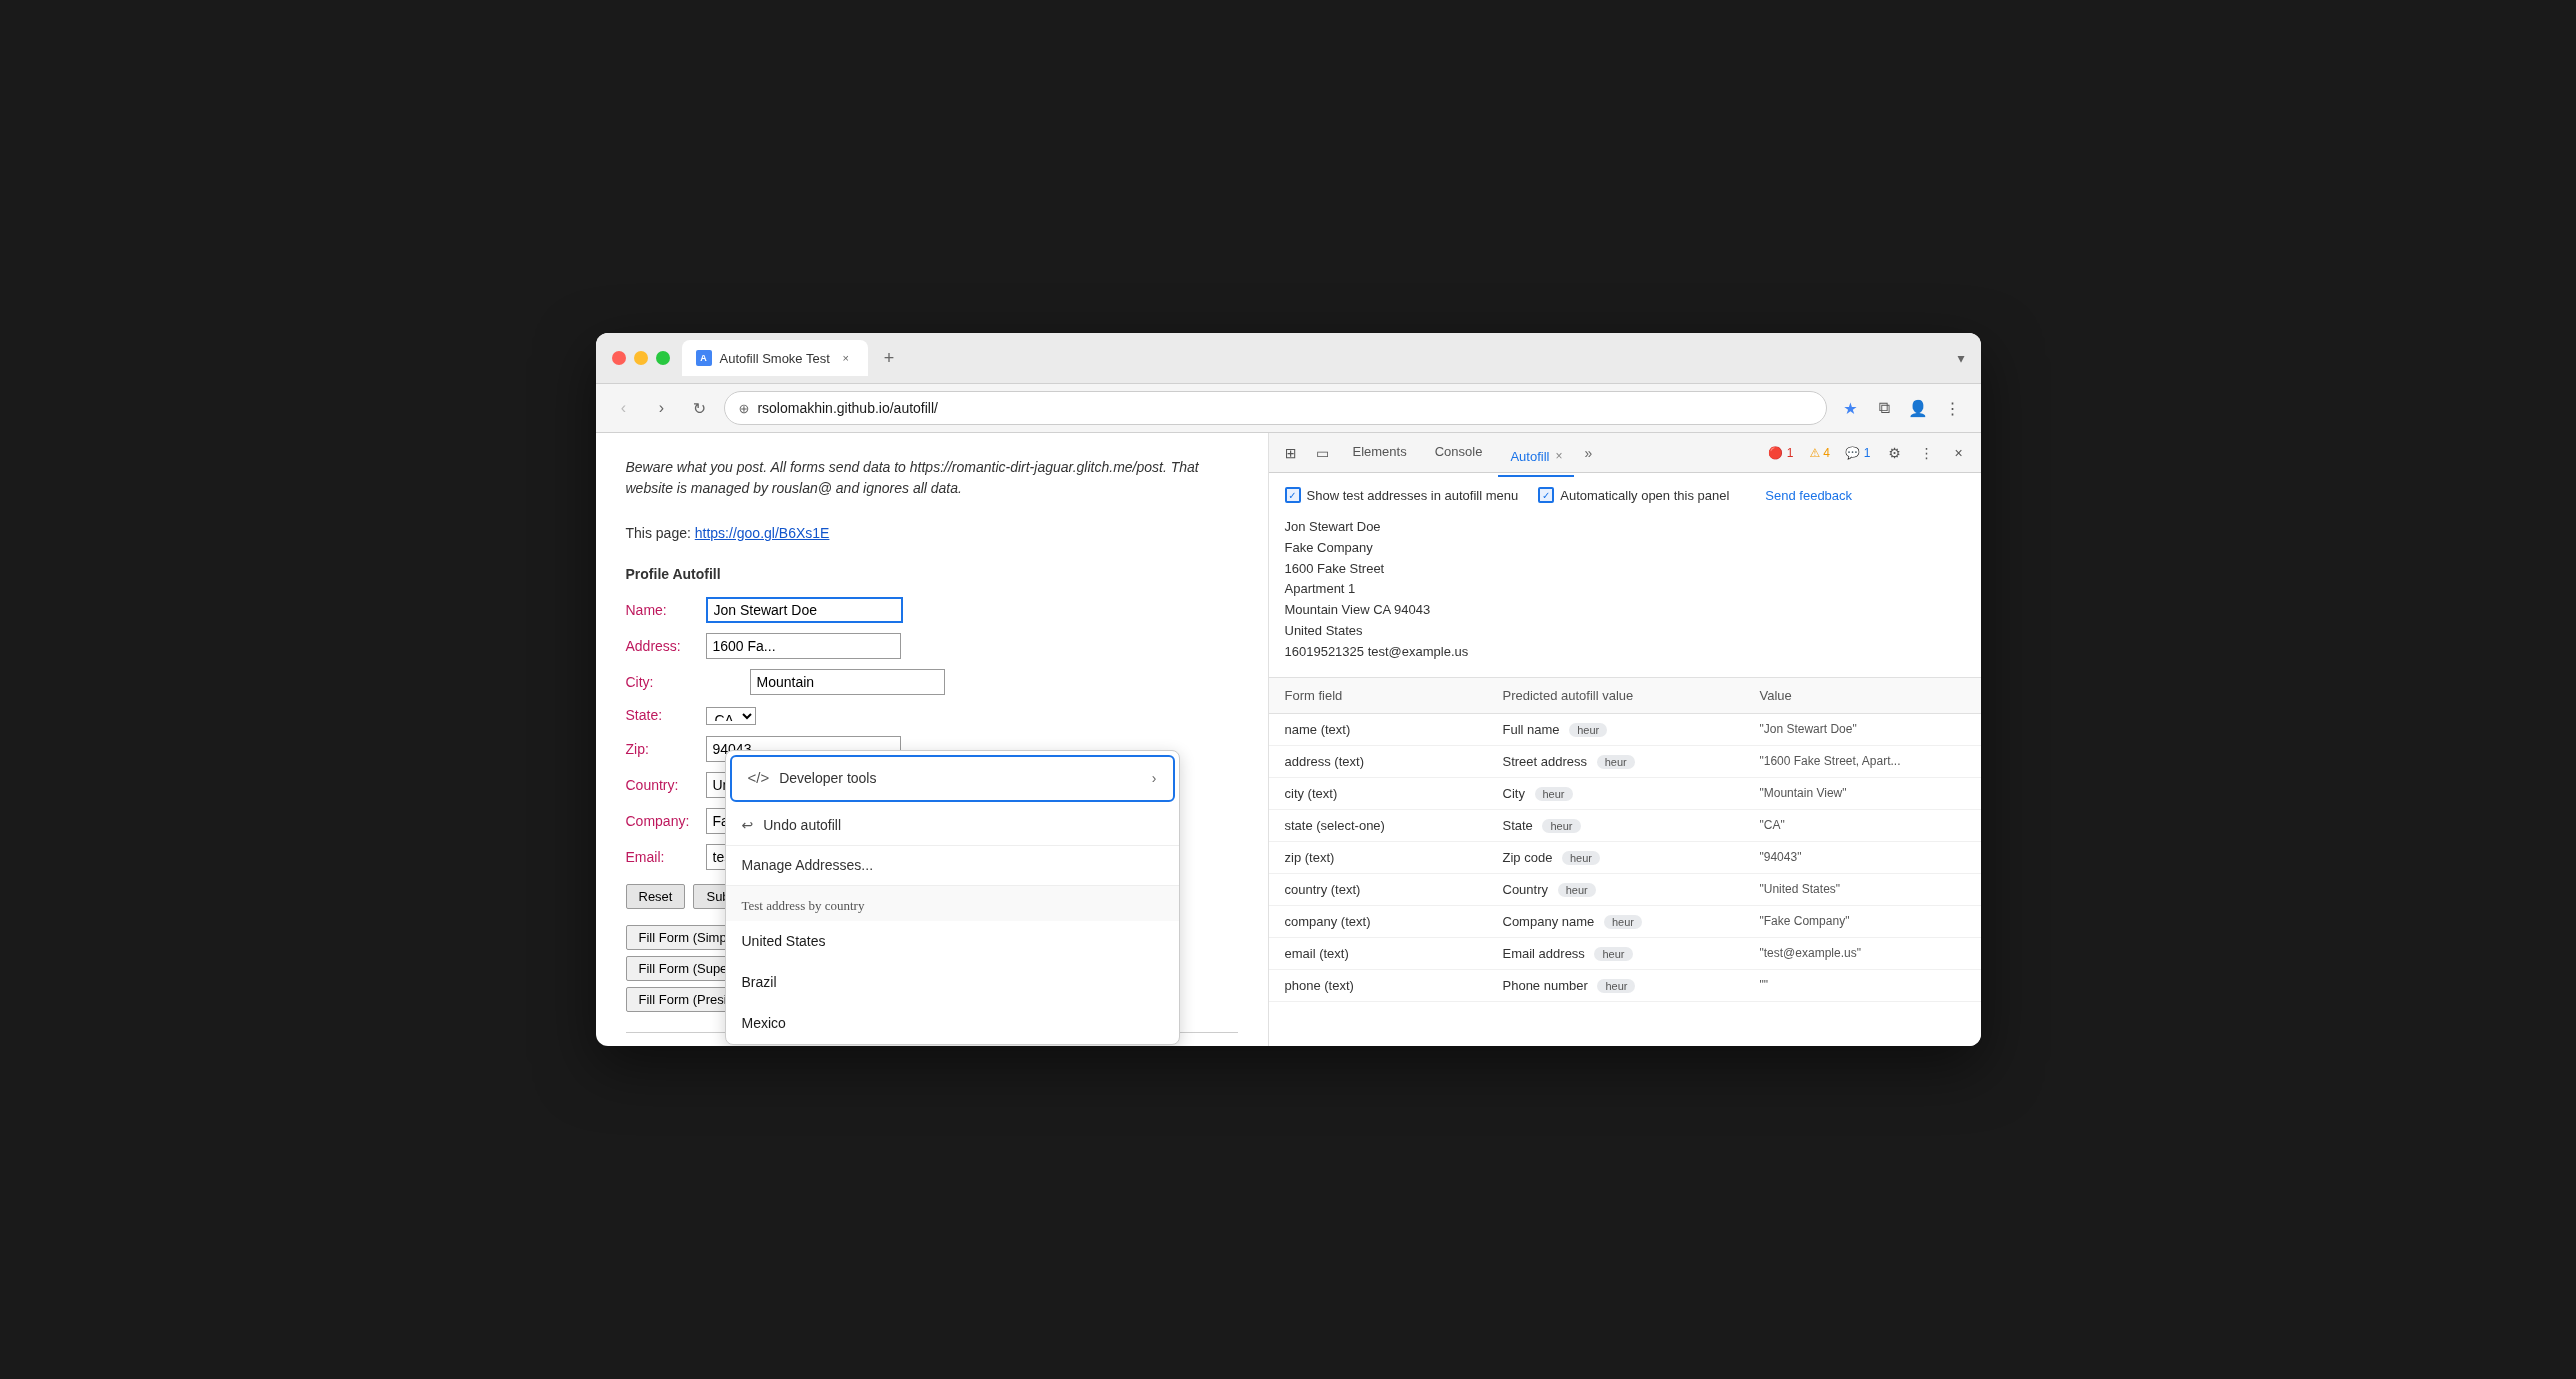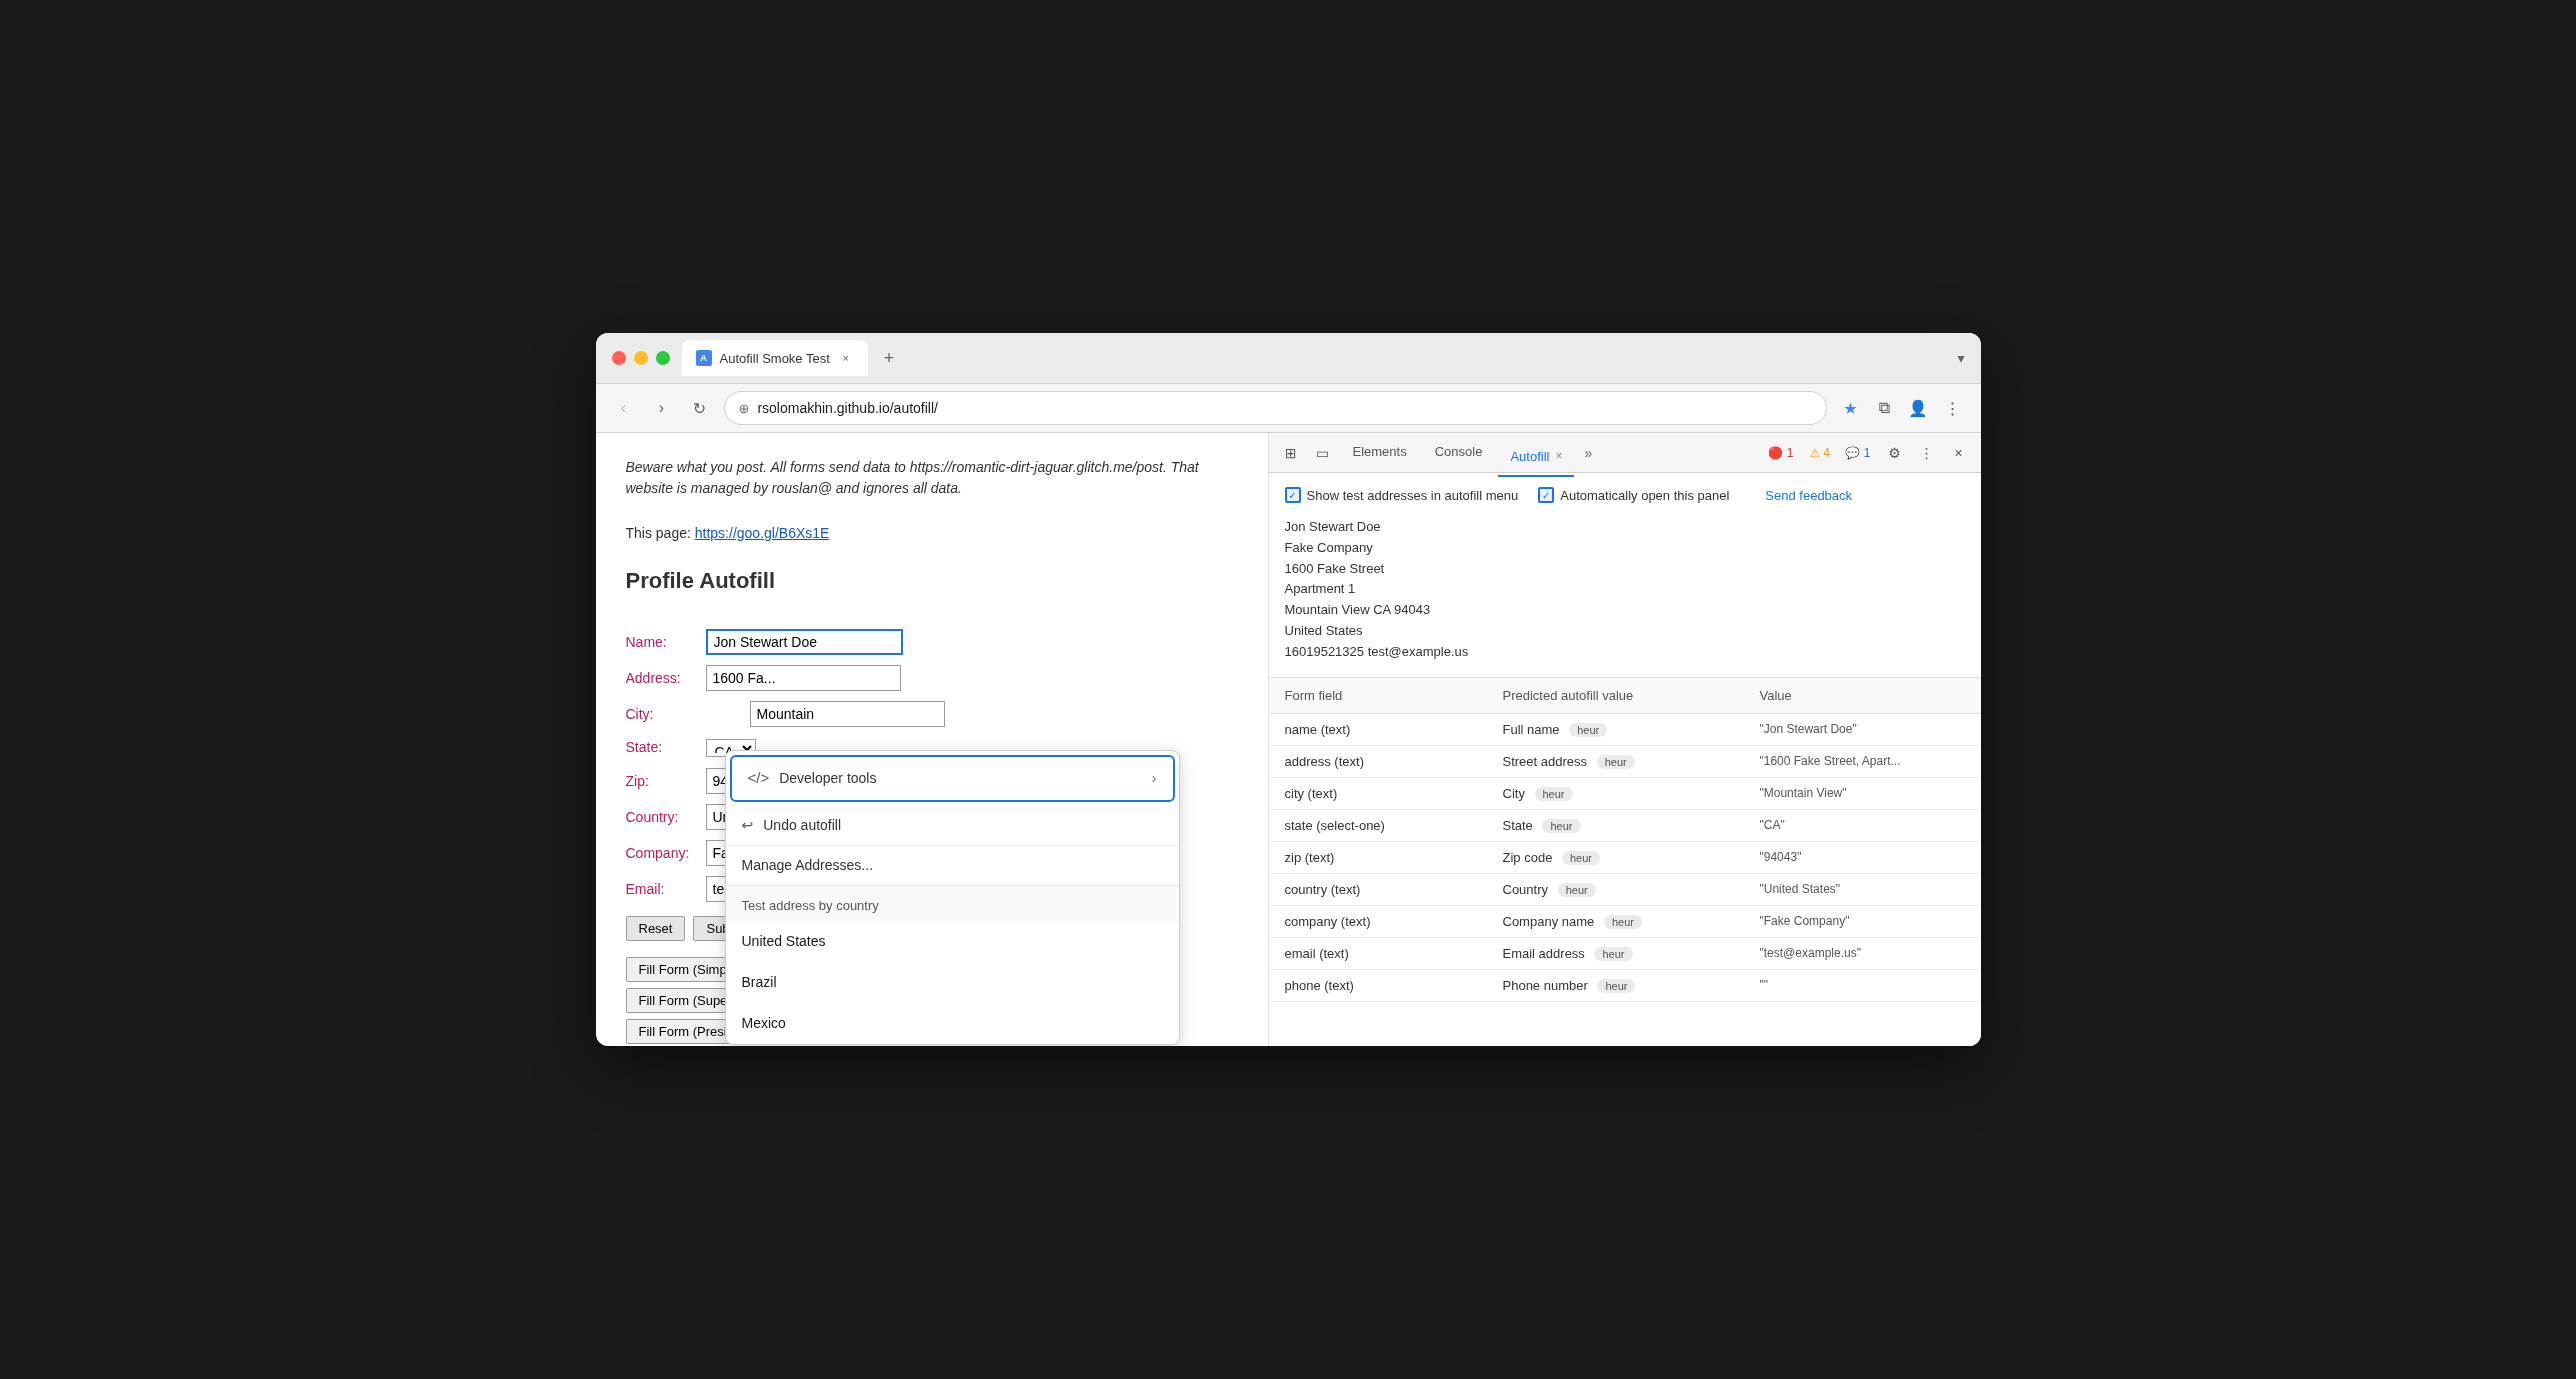--- a/index.html
+++ b/index.html
@@ -174,22 +174,22 @@
       color: #333;
       margin-bottom: 24px;
     }
     .page-link {
       margin-bottom: 20px;
       font-size: 14px;
     }
     .page-link a { color: #1155cc; text-align: right; }
     .section-title {
       font-weight: bold;
-      font-size: 22px;
-      margin-bottom: 32px;
+      font-size: 14px;
+      margin-bottom: 12px;
     }
     .form-row {
       display: flex;
       align-items: center;
       margin-bottom: 10px;
       font-size: 14px;
       gap: 6px;
     }
     .form-label {
       min-width: 74px;
@@ -306,20 +306,21 @@
       font-size: 14px;
       color: #333;
       cursor: pointer;
       border-bottom: 1px solid #eee;
     }
     .dropdown-section-label {
       padding: 10px 16px 6px;
       font-size: 13px;
       color: #555;
       background: #f9f9f9;
+      font-family: Liberation Serif, serif;
     }
     .dropdown-country-item {
       padding: 10px 16px;
       font-size: 14px;
       color: #1a1a1a;
       cursor: pointer;
     }
     .dropdown-country-item.selected {
       color: #1a1a1a;
       font-weight: 500;

